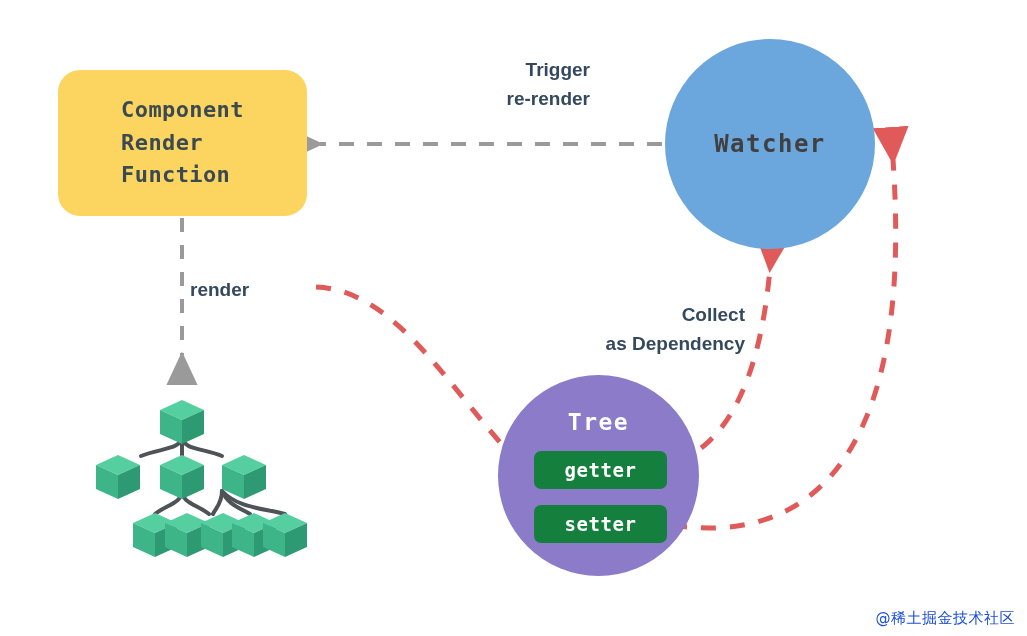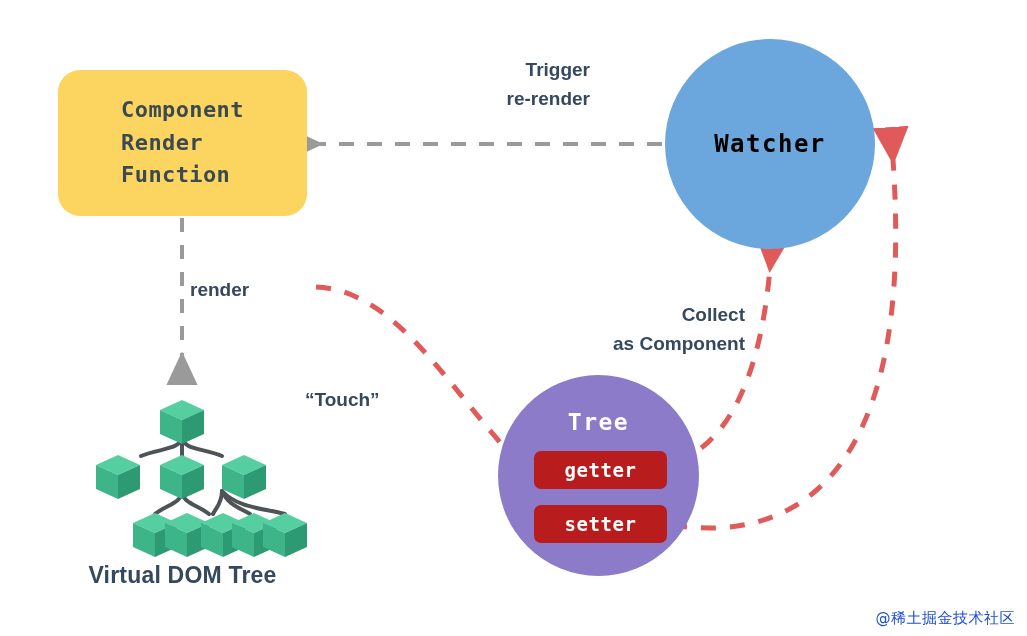--- a/index.html
+++ b/index.html
@@ -59,21 +59,21 @@
     top: 39px;
     width: 210px;
     height: 210px;
     border-radius: 50%;
     background: #6BA7DC;
     display: flex;
     align-items: center;
     justify-content: center;
   }
   #watcher-circle .circle-label {
-    color: #000000;
+    color: #404040;
     font-family: "DejaVu Sans Mono", monospace;
     font-size: 24px;
     font-weight: 700;
     letter-spacing: 1.5px;
   }
 
   
   #data-circle {
     position: absolute;
     left: 498px;
@@ -92,21 +92,21 @@
     color: #ffffff;
     font-family: "DejaVu Sans Mono", monospace;
     font-size: 23px;
     font-weight: 700;
     letter-spacing: 1.5px;
   }
   .accessor-box {
     position: absolute;
     width: 133px;
     height: 38px;
-    background: #b91c1c;
+    background: #15803d;
     border-radius: 7px;
     display: flex;
     align-items: center;
     justify-content: center;
     color: #ffffff;
     font-family: "DejaVu Sans Mono", monospace;
     font-size: 19px;
     font-weight: 700;
     letter-spacing: 0.6px;
   }
@@ -277,23 +277,21 @@
     <div class="accessor-box" id="setter-box">
       <span>setter</span>
     </div>
   </div>
 
   <div class="edge-label" id="label-trigger-rerender">Trigger
 re-render</div>
 
   <div class="edge-label" id="label-render">render</div>
 
-  <div class="edge-label" id="label-touch">“Touch”</div>
 
   <div class="edge-label" id="label-collect">Collect
-as Component</div>
-
-
-  <div id="vdom-caption">Virtual DOM Tree</div>
+as Dependency</div>
+
+
 
   <div id="watermark">@稀土掘金技术社区</div>
 
 </div>
 
 </body></html>

